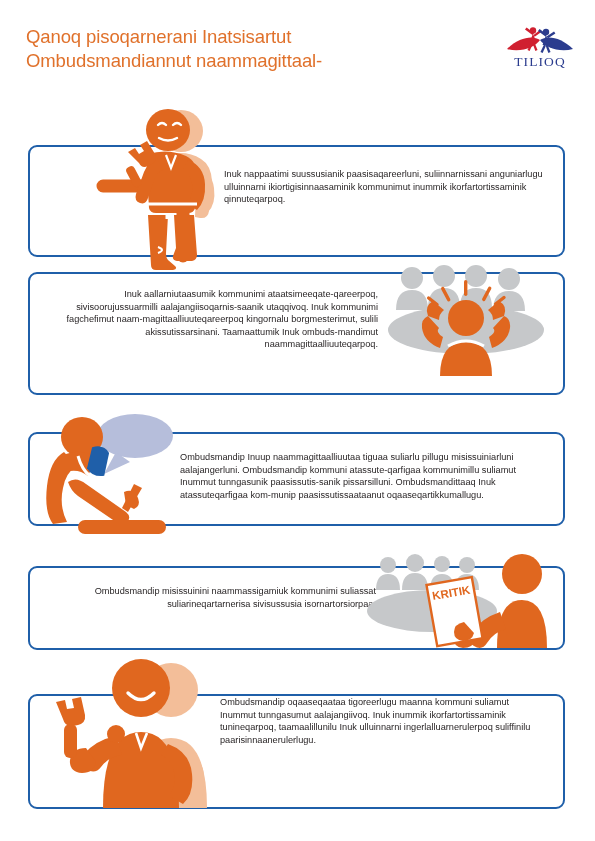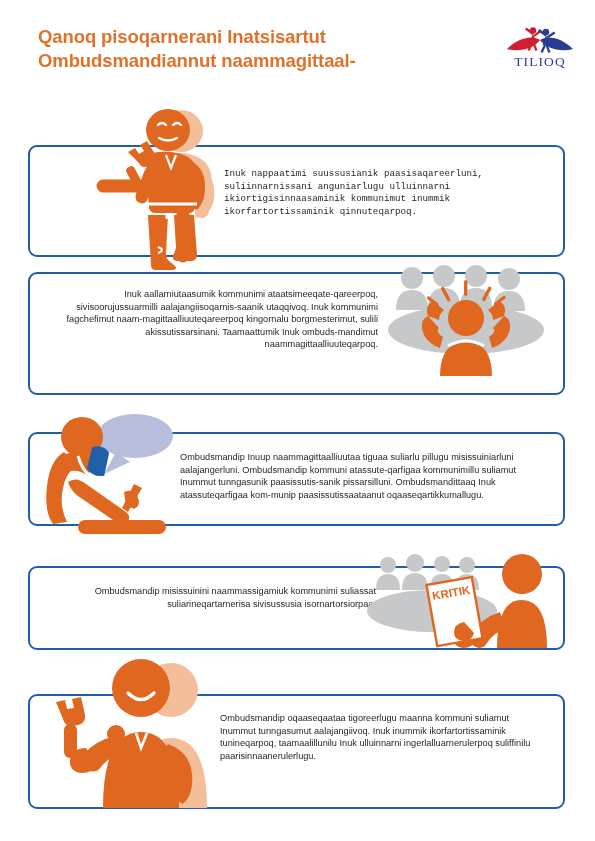--- a/index.html
+++ b/index.html
@@ -8,22 +8,22 @@
     background:#ffffff;
     font-family:"Liberation Sans", sans-serif;
     position:relative;
     overflow:hidden;
   }
   .page{position:relative;width:595px;height:841px;}
 
   
   .header{position:absolute;left:0;top:0;width:595px;height:112px;}
   .title{
-    position:absolute;left:38px;top:25px;width:430px;
-    font-size:18.5px;line-height:23.5px;font-weight:bold;
+    position:absolute;left:26px;top:25px;width:430px;
+    font-size:18.5px;line-height:23.5px;font-weight:normal;
     color:#E0712B;letter-spacing:-0.1px;
   }
   .title div{white-space:pre;}
   .logo{position:absolute;left:505px;top:23px;width:70px;height:50px;}
 
   
   .box{
     position:absolute;
     border:2.2px solid #1F5FA9;
     border-radius:9px;
@@ -77,21 +77,21 @@
           <path d="M41.5 13.5 L49 8.5 L50.4 10.5 L43 15.3 Z"></path>
           <path d="M39 21.5 L35.5 29 L37.6 30 L41 22.5 Z"></path>
           <path d="M42.5 21.5 L45.5 29 L43.4 30 L40.6 22.5 Z"></path>
         </g>
         <text x="35" y="43" text-anchor="middle" font-family="&quot;Liberation Serif&quot;, serif" font-size="13.5" letter-spacing="1.1" fill="#2B3C8E">TILIOQ</text>
       </svg>
     </div>
   </div>
 
   <div class="box" style="left:28px;top:145px;width:537px;height:112px;">
-    <div class="txt left" style="left:194px;top:21px;width:320px;font-family:Liberation Mono, monospace;">Inuk nappaatimi suussusianik paasisaqareerluni, suliinnarnissani anguniarlugu ulluinnarni ikiortigisinnaasaminik kommunimut inummik ikorfartortissaminik qinnuteqarpoq.</div>
+    <div class="txt left" style="left:194px;top:21px;width:320px;">Inuk nappaatimi suussusianik paasisaqareerluni, suliinnarnissani anguniarlugu ulluinnarni ikiortigisinnaasaminik kommunimut inummik ikorfartortissaminik qinnuteqarpoq.</div>
   </div>
 
   <div class="art" style="left:28px;top:108px;width:230px;height:160px;">
     <svg width="230" height="165" viewBox="0 0 230 165">
 
       <path d="M75 78 H155 V148" stroke="#E0671F" stroke-width="13" stroke-linecap="round" stroke-linejoin="round" fill="none"></path>
 
       <g fill="#F3BE99">
         <ellipse cx="153" cy="23" rx="22" ry="21"></ellipse>
         <path d="M135 48 q22 -7 38 3 q10 6 11 22 l-3 30 q-1 8 -9 7 l-5 -1 l1 -26 q-16 9 -36 2 Z"></path>
@@ -239,21 +239,21 @@
       <g transform="rotate(-10 98 58)">
         <rect x="72" y="24" width="46" height="62" fill="#ffffff" stroke="#E0671F" stroke-width="2.4"></rect>
         <text x="95" y="40" text-anchor="middle" font-family="&quot;Liberation Sans&quot;, sans-serif" font-size="11.5" font-weight="bold" fill="#E0671F">KRITIK</text>
       </g>
 
       <path d="M104 66 q-10 2 -10 10 q0 8 9 9 q9 0 11 -8 Z" fill="#E0671F"></path>
     </svg>
   </div>
 
   <div class="box" style="left:28px;top:694px;width:537px;height:115px;">
-    <div class="txt left" style="left:190px;top:16px;width:318px;">Ombudsmandip oqaaseqaataa tigoreerlugu maanna kommuni suliamut Inummut tunngasumut aalajangiivoq. Inuk inummik ikorfartortissaminik tunineqarpoq, taamaalillunilu Inuk ulluinnarni ingerlalluarnerulerpoq suliffinilu paarisinnaanerulerlugu.</div>
+    <div class="txt left" style="left:190px;top:0;width:318px;">Ombudsmandip oqaaseqaataa tigoreerlugu maanna kommuni suliamut Inummut tunngasumut aalajangiivoq. Inuk inummik ikorfartortissaminik tunineqarpoq, taamaalillunilu Inuk ulluinnarni ingerlalluarnerulerpoq suliffinilu paarisinnaanerulerlugu.</div>
   </div>
 
   <div class="art" style="left:28px;top:660px;width:220px;height:150px;">
     <svg width="220" height="150" viewBox="0 0 220 150">
 
       <g fill="#F3BE99">
         <circle cx="143" cy="30" r="27"></circle>
         <path d="M107 148 q0 -70 36 -70 q36 0 36 70 Z"></path>
         <path d="M150 86 q24 6 26 30 q2 22 -10 32 l-16 -8 q9 -12 6 -26 q-3 -14 -14 -18 Z"></path>
       </g>

